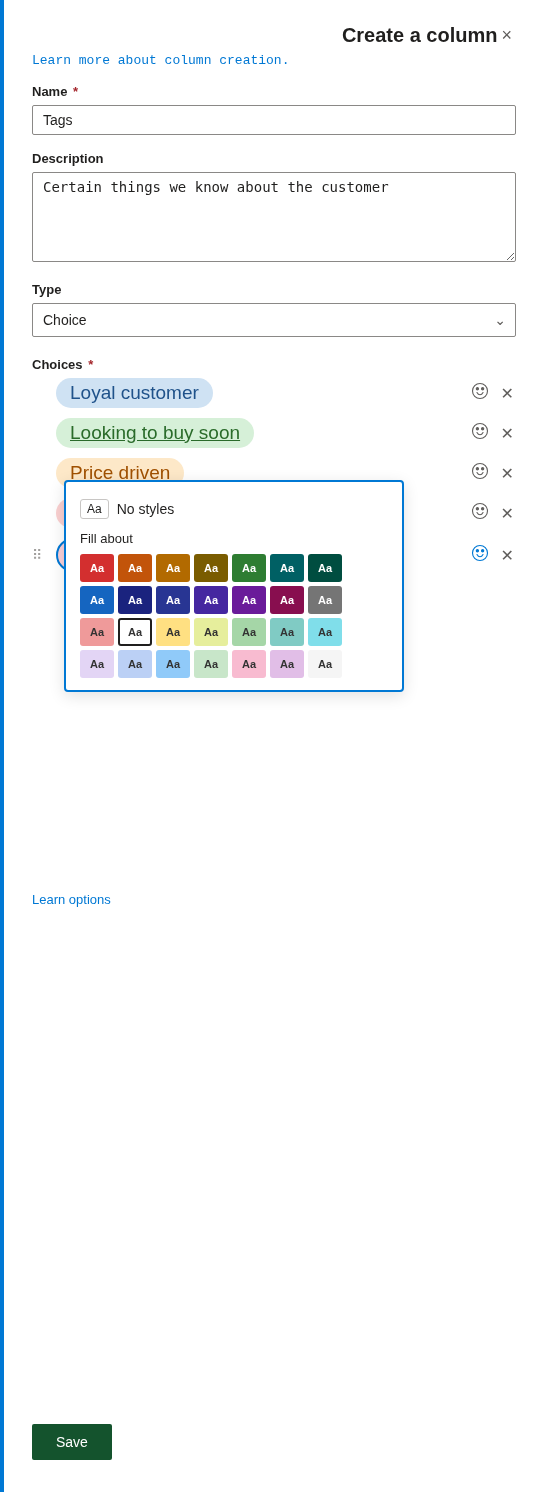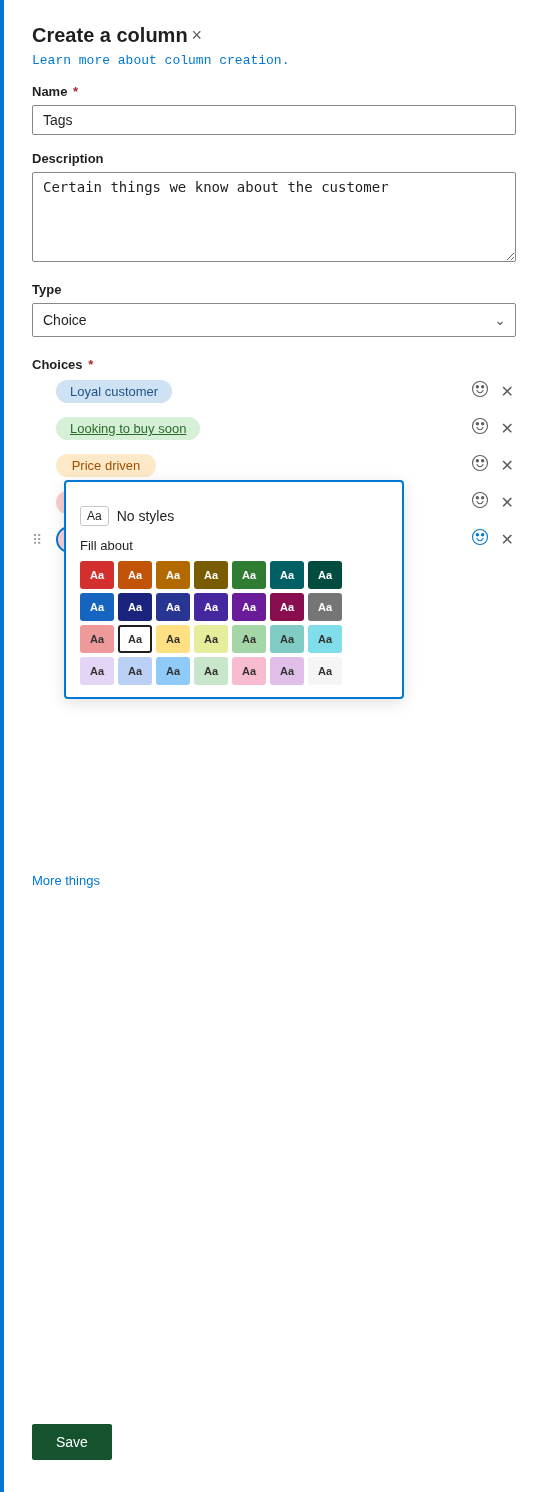--- a/index.html
+++ b/index.html
@@ -14,23 +14,24 @@
     .panel {
       background: #ffffff;
       width: 544px;
       min-height: 1492px;
       position: relative;
       padding: 24px 28px 40px 28px;
       border-left: 4px solid #0078d4;
     }
     .panel-header {
       display: flex;
-      justify-content: flex-start;
+      justify-content: flex-end;
       align-items: flex-start;
       margin-bottom: 6px;
+      margin-left: 23px;
     }
     .panel-title {
       font-size: 20px;
       font-weight: 600;
       color: #201f1e;
     }
     .close-btn {
       background: none;
       border: none;
       cursor: pointer;
@@ -109,21 +110,21 @@
     .choice-row .drag-handle {
       color: #a19f9d;
       font-size: 14px;
       cursor: grab;
       min-width: 14px;
     }
     .choice-tag {
       display: inline-block;
       padding: 4px 14px;
       border-radius: 20px;
-      font-size: 13px;
+      font-size: 19px;
       font-weight: 400;
       min-width: 100px;
       text-align: center;
     }
     .tag-blue { background: #cfe2f3; color: #1f528a; }
     .tag-green { background: #d6f0d8; color: #2a6b2a; text-decoration: underline; }
     .tag-orange { background: #fde8c8; color: #a05000; }
     .tag-pink { background: #fad0d0; color: #a02020; }
     .tag-pinklight { background: #f9d0d8; color: #a02040; border: 2px solid #0078d4; }
 
@@ -149,21 +150,21 @@
       font-size: 16px;
       padding: 2px;
     }
 
     
     .color-picker-popup {
       position: absolute;
       background: #fff;
       border: 2px solid #0078d4;
       border-radius: 4px;
-      padding: 24px 14px 12px 14px;
+      padding: 17px 14px 12px 14px;
       width: 340px;
       left: 60px;
       top: 480px;
       z-index: 100;
       box-shadow: 0 4px 16px rgba(0,0,0,0.12);
     }
     .no-styles-row {
       display: flex;
       align-items: center;
       gap: 8px;
@@ -418,18 +419,18 @@
           <div class="color-swatch light-text" style="background:#90caf9">Aa</div>
           <div class="color-swatch light-text" style="background:#c8e6c9">Aa</div>
           <div class="color-swatch light-text" style="background:#f8bbd0">Aa</div>
           <div class="color-swatch light-text" style="background:#e1bee7">Aa</div>
           <div class="color-swatch light-text" style="background:#f5f5f5">Aa</div>
         </div>
       </div>
     </div>
   </div>
 
-  <a class="more-options" style="margin-top: 320px; display: block;">More things</a>
+  <a class="more-options" style="margin-top: 320px; display: block;">Learn options</a>
 
   <div class="bottom-actions">
     <button class="save-btn">Save</button>
   </div>
 </div>
 
 </body></html>

